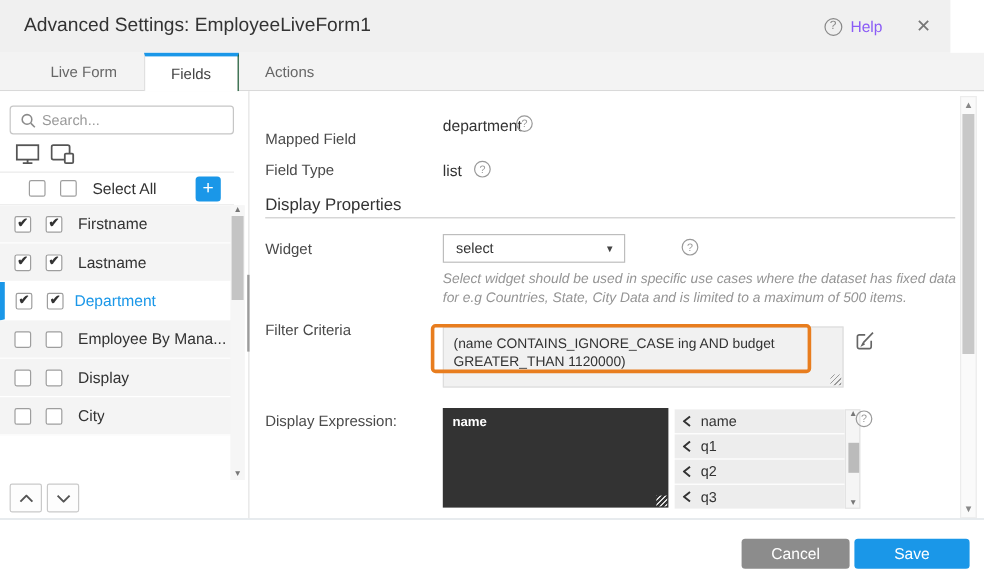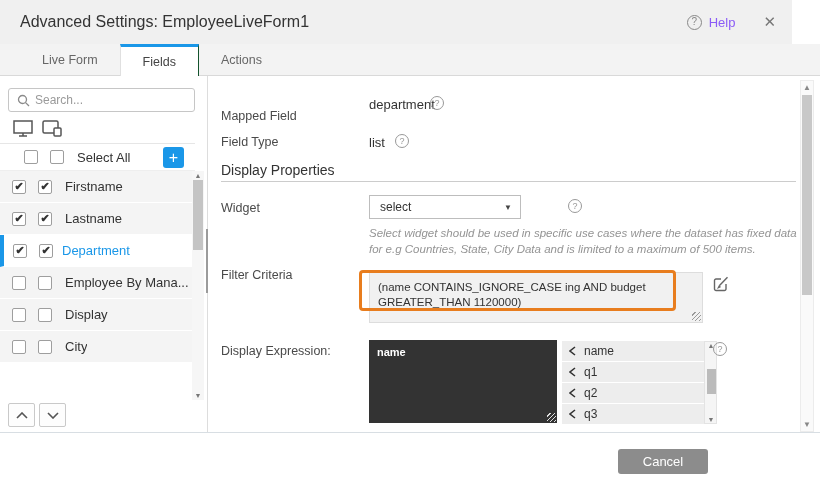--- a/index.html
+++ b/index.html
@@ -249,15 +249,16 @@
   </div>
 
   <div class="main-scroll">
     <span class="marrow" style="top:2px;">▲</span>
     <div class="thumb"></div>
     <span class="marrow" style="bottom:2px;">▼</span>
   </div>
 
   <div class="footer">
     <button class="btn btn-cancel">Cancel</button>
+    <button class="btn btn-save">Save</button>
   </div>
 
 </div>
 
 </body></html>

